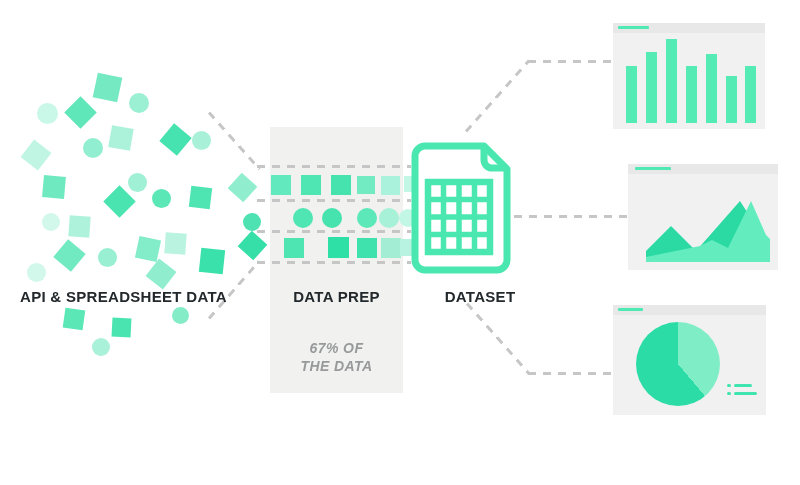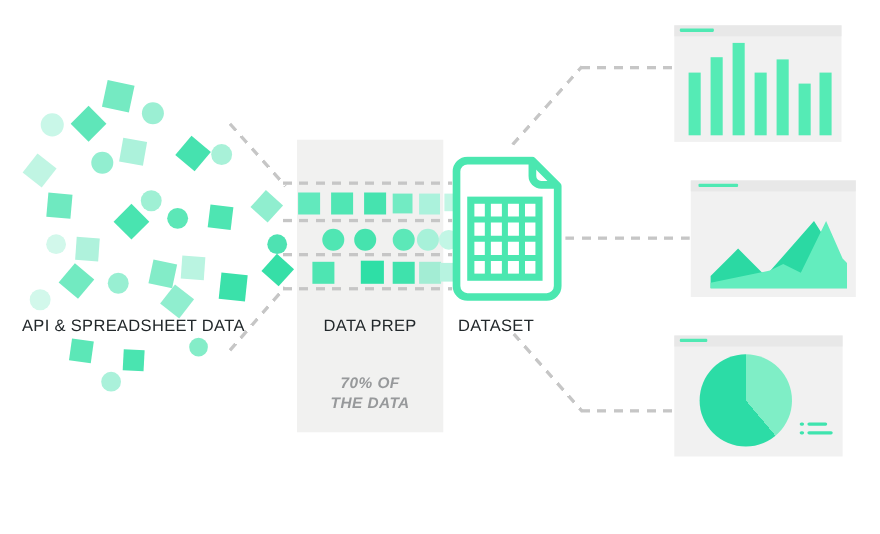--- a/index.html
+++ b/index.html
@@ -16,21 +16,21 @@
   
   .dash-h,.dash-d{position:absolute;height:3px;z-index:3;
     background:repeating-linear-gradient(90deg,#c6c6c6 0 8px,transparent 8px 15px);}
   .dash-d{transform-origin:0 50%;}
 
   
   #prep-panel{position:absolute;left:270px;top:127px;width:133px;height:266px;
     background:#f1f1f0;z-index:1;}
 
   
-  .label{position:absolute;z-index:5;font-weight:normal;font-size:15px;
+  .label{position:absolute;z-index:5;font-weight:bold;font-size:15px;
     letter-spacing:0.3px;color:#22282b;white-space:nowrap;}
   .label.centered{text-align:center;white-space:normal;}
   #prep-note{position:absolute;left:270px;top:339px;width:133px;z-index:5;
     font-style:italic;font-weight:bold;font-size:14px;line-height:18px;
     color:#97999b;text-align:center;letter-spacing:0.4px;}
 
   
   #doc-icon{position:absolute;left:411px;top:142px;z-index:6;}
 
   
@@ -110,31 +110,31 @@
       <div class="shape circle" style="left: 379px; top: 208px; width: 20px; height: 20px; background: rgb(167, 241, 217);"></div>
       <div class="shape circle" style="left: 399px; top: 209px; width: 18px; height: 18px; background: rgb(194, 246, 229);"></div>
       <div class="shape" style="left: 284px; top: 238px; width: 20px; height: 20px; background: rgb(78, 229, 178);"></div>
       <div class="shape" style="left: 328px; top: 237px; width: 21px; height: 21px; background: rgb(46, 223, 166);"></div>
       <div class="shape" style="left: 357px; top: 238px; width: 20px; height: 20px; background: rgb(63, 226, 172);"></div>
       <div class="shape" style="left: 381px; top: 238px; width: 20px; height: 20px; background: rgb(163, 237, 212);"></div>
       <div class="shape" style="left: 400px; top: 239px; width: 17px; height: 17px; background: rgb(183, 243, 224);"></div>
     </div>
   <div class="label centered" style="left:270px;top:288px;width:133px;">DATA PREP</div>
   <div id="prep-note">
-    <span>70% OF</span><br>
+    <span>67% OF</span><br>
     <span>THE DATA</span>
   </div>
 
   <svg id="doc-icon" width="100" height="132" viewBox="0 0 100 132">
     <path d="M14 4 H73 L96 27 V118 a10 10 0 0 1 -10 10 H14 a10 10 0 0 1 -10 -10 V14 a10 10 0 0 1 10 -10 Z" fill="#ffffff" stroke="#4be7b0" stroke-width="7" stroke-linejoin="round"></path>
     <path d="M73 4 V18 a8 8 0 0 0 8 8 H96" fill="none" stroke="#4be7b0" stroke-width="7" stroke-linejoin="round"></path>
     <rect x="17" y="40" width="62" height="70" fill="#ffffff" stroke="#4be7b0" stroke-width="6.5"></rect>
     <path d="M32.5 40 V110 M48 40 V110 M63.5 40 V110 M17 57.5 H79 M17 75 H79 M17 92.5 H79" fill="none" stroke="#4be7b0" stroke-width="5.5"></path>
   </svg>
-  <div class="label centered" style="left:401px;top:288px;width:100px;">DATASET</div>
+  <div class="label centered" style="left:430px;top:288px;width:100px;">DATASET</div>
 
   <div class="dash-d" style="left:466px;top:130px;width:95px;transform:rotate(-48.4deg);"></div>
   <div class="dash-h" style="left:528px;top:60px;width:85px;"></div>
   <div class="dash-h" style="left:514px;top:215px;width:113px;"></div>
   <div class="dash-d" style="left:467px;top:302px;width:94px;transform:rotate(48.5deg);"></div>
   <div class="dash-h" style="left:528px;top:372px;width:85px;"></div>
 
   <div class="panel" id="panel-bar">
     <div class="titlebar">
       <span class="tline" style="width:31px;"></span>

